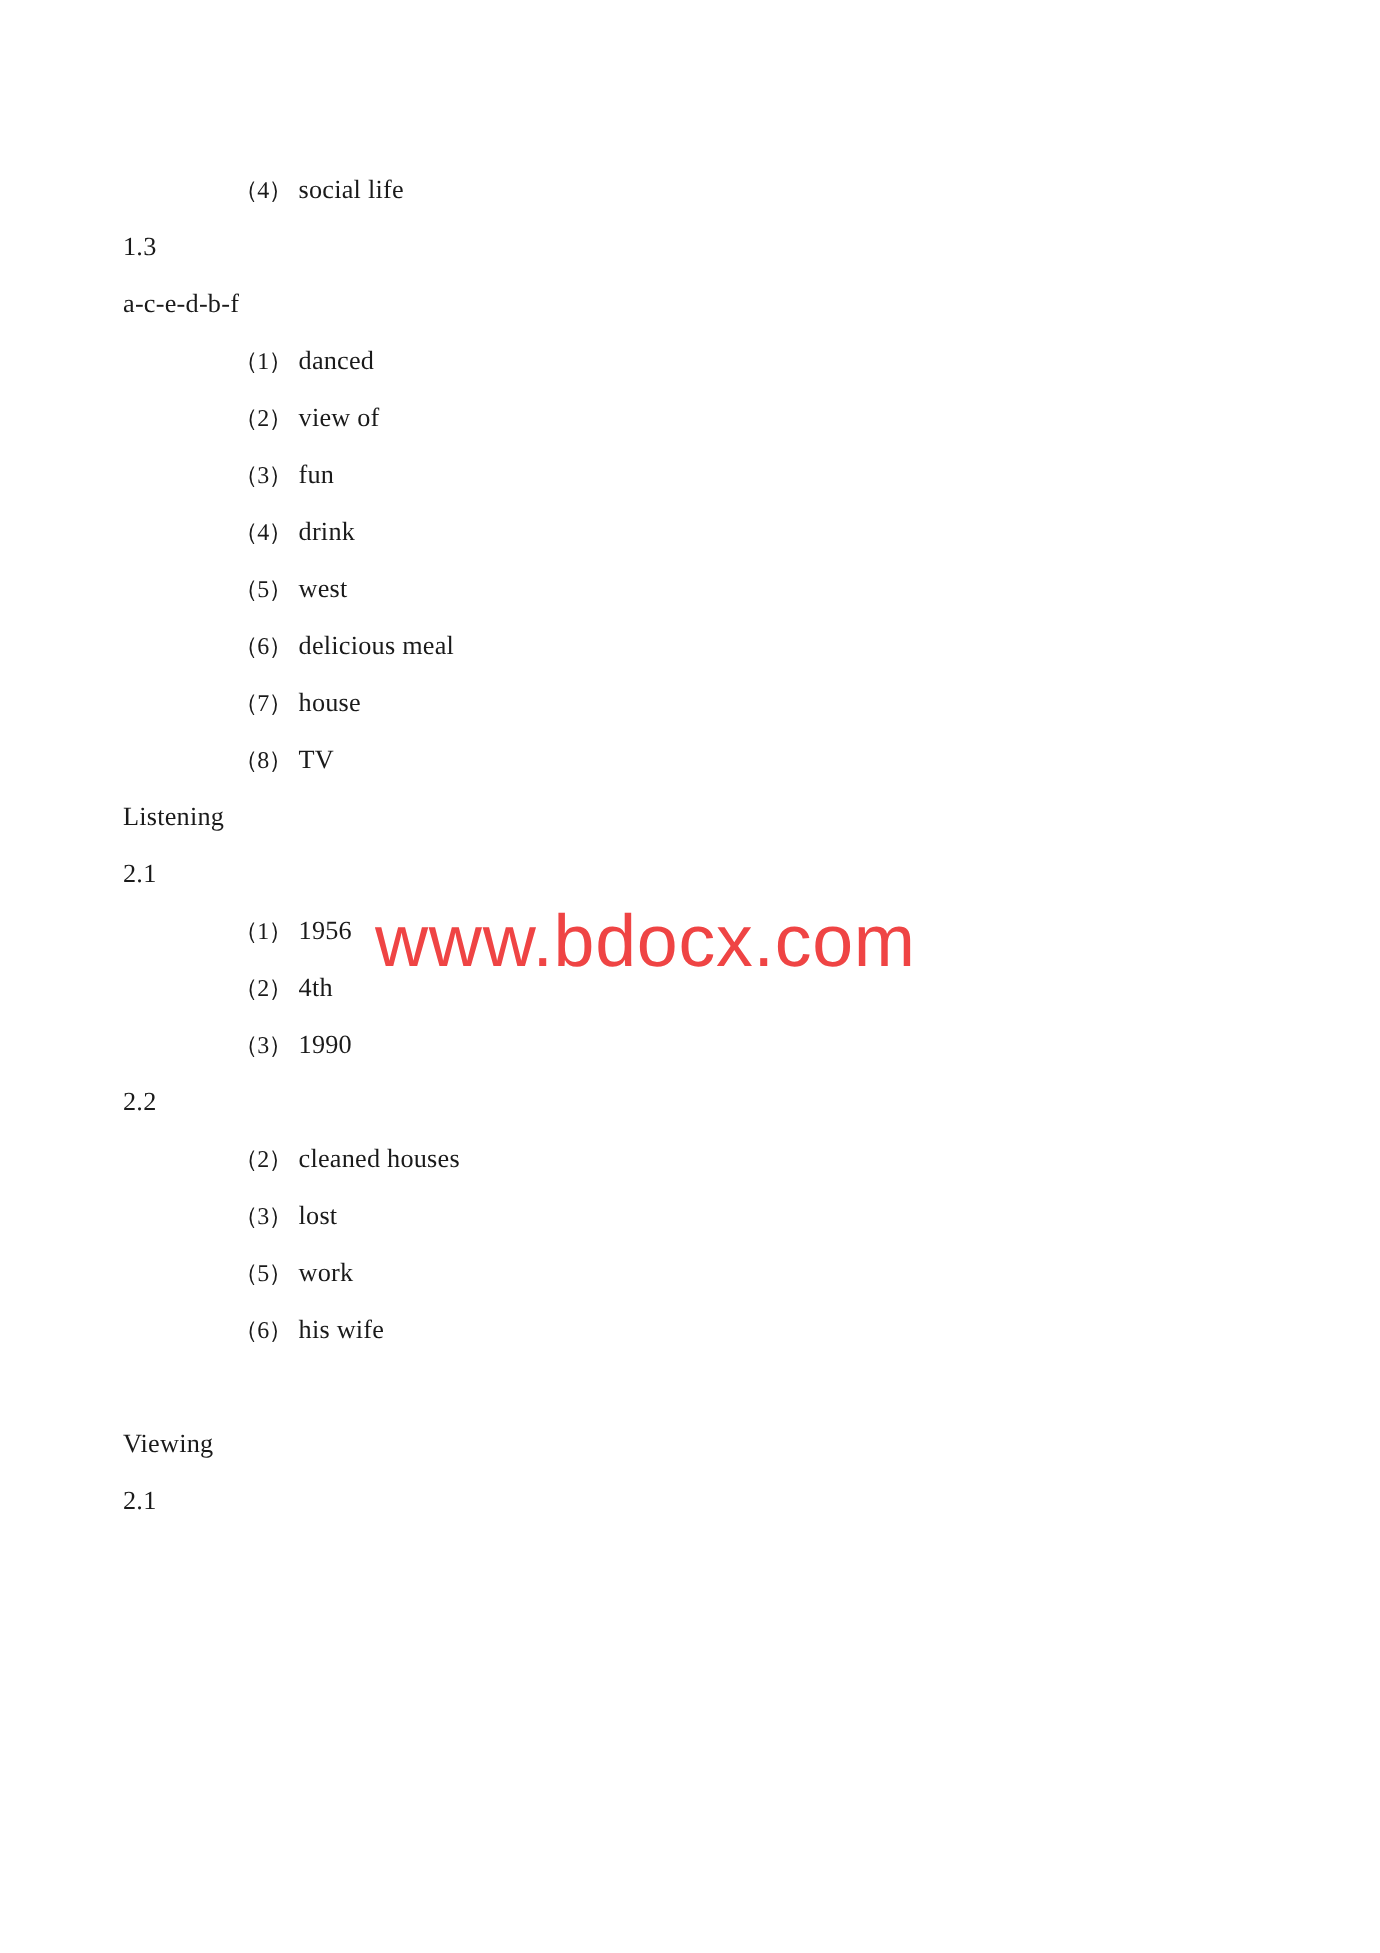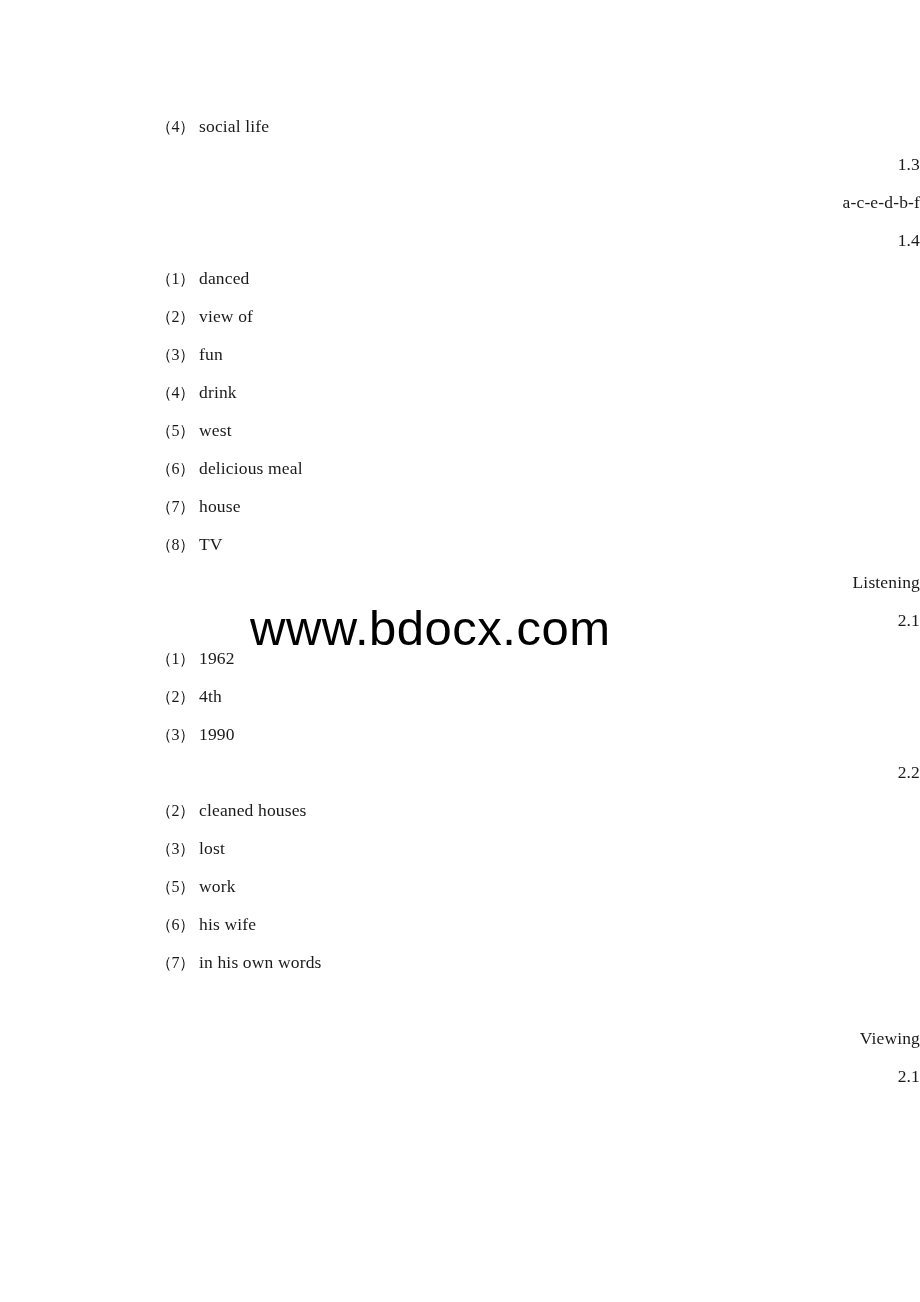--- a/index.html
+++ b/index.html
@@ -20,21 +20,21 @@
 
   
   .watermark {
     position: absolute;
     left: 250px;
     top: 600px;
     font-family: "Liberation Sans", "DejaVu Sans", sans-serif;
     font-size: 49px;
     font-weight: 400;
     letter-spacing: 0.5px;
-    color: #000000;
+    color: #ef4444;
     white-space: nowrap;
     user-select: none;
     z-index: 0;
   }
 
   
   .doc-body {
     position: absolute;
     left: 0;
     top: 0;
@@ -46,21 +46,21 @@
   .line {
     height: 38px;
     line-height: 38px;
     font-size: 17.5px;
     color: #1a1a1a;
     white-space: pre;
     letter-spacing: 0.15px;
   }
 
   
-  .lvl-0 { padding-left: 82px; text-align: right; }
+  .lvl-0 { padding-left: 82px; }
   .lvl-1 { padding-left: 156px; }
 
   .line.blank { color: transparent; }
 
   .num {
     font-size: 16px;
     letter-spacing: -0.5px;
   }
 
   .txt { }
@@ -69,38 +69,36 @@
 <body>
 
 <div class="page">
 
   <div class="watermark">www.bdocx.com</div>
 
   <div class="doc-body">
       <div class="line lvl-1"><span class="num">（4）</span> <span class="txt">social life</span></div>
       <div class="line lvl-0"><span class="txt">1.3</span></div>
       <div class="line lvl-0"><span class="txt">a-c-e-d-b-f</span></div>
-      <div class="line lvl-0"><span class="txt">1.4</span></div>
       <div class="line lvl-1"><span class="num">（1）</span> <span class="txt">danced</span></div>
       <div class="line lvl-1"><span class="num">（2）</span> <span class="txt">view of</span></div>
       <div class="line lvl-1"><span class="num">（3）</span> <span class="txt">fun</span></div>
       <div class="line lvl-1"><span class="num">（4）</span> <span class="txt">drink</span></div>
       <div class="line lvl-1"><span class="num">（5）</span> <span class="txt">west</span></div>
       <div class="line lvl-1"><span class="num">（6）</span> <span class="txt">delicious meal</span></div>
       <div class="line lvl-1"><span class="num">（7）</span> <span class="txt">house</span></div>
       <div class="line lvl-1"><span class="num">（8）</span> <span class="txt">TV</span></div>
       <div class="line lvl-0"><span class="txt">Listening</span></div>
       <div class="line lvl-0"><span class="txt">2.1</span></div>
-      <div class="line lvl-1"><span class="num">（1）</span> <span class="txt">1962</span></div>
+      <div class="line lvl-1"><span class="num">（1）</span> <span class="txt">1956</span></div>
       <div class="line lvl-1"><span class="num">（2）</span> <span class="txt">4th</span></div>
       <div class="line lvl-1"><span class="num">（3）</span> <span class="txt">1990</span></div>
       <div class="line lvl-0"><span class="txt">2.2</span></div>
       <div class="line lvl-1"><span class="num">（2）</span> <span class="txt">cleaned houses</span></div>
       <div class="line lvl-1"><span class="num">（3）</span> <span class="txt">lost</span></div>
       <div class="line lvl-1"><span class="num">（5）</span> <span class="txt">work</span></div>
       <div class="line lvl-1"><span class="num">（6）</span> <span class="txt">his wife</span></div>
-      <div class="line lvl-1"><span class="num">（7）</span> <span class="txt">in his own words</span></div>
       <div class="line lvl-0 blank"><span class="txt"></span></div>
       <div class="line lvl-0"><span class="txt">Viewing</span></div>
       <div class="line lvl-0"><span class="txt">2.1</span></div>
     </div>
 
 </div>
 
 </body></html>

